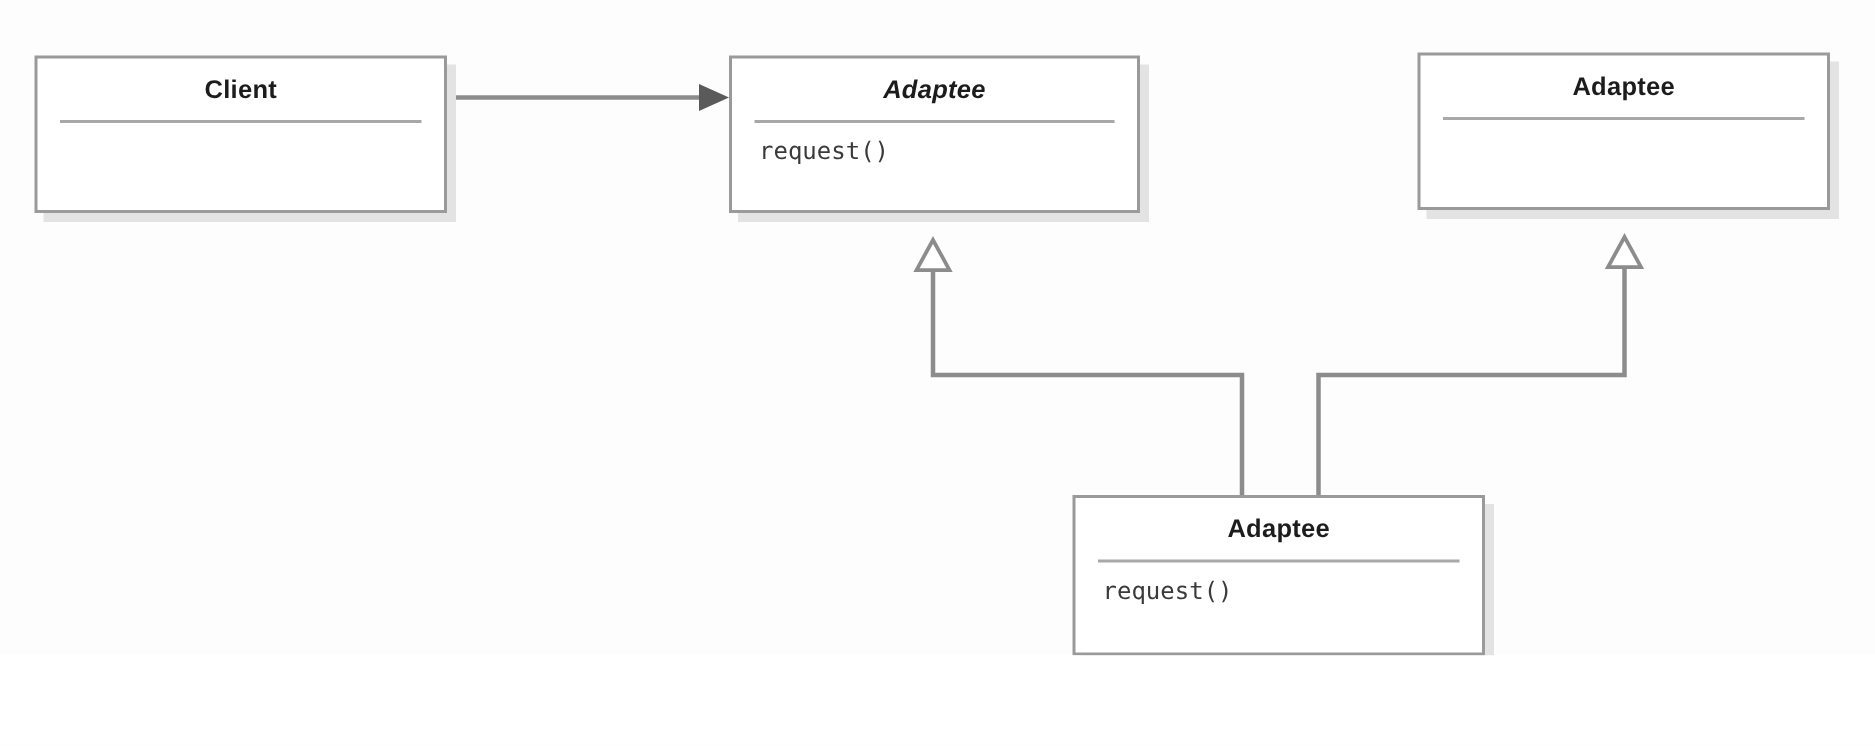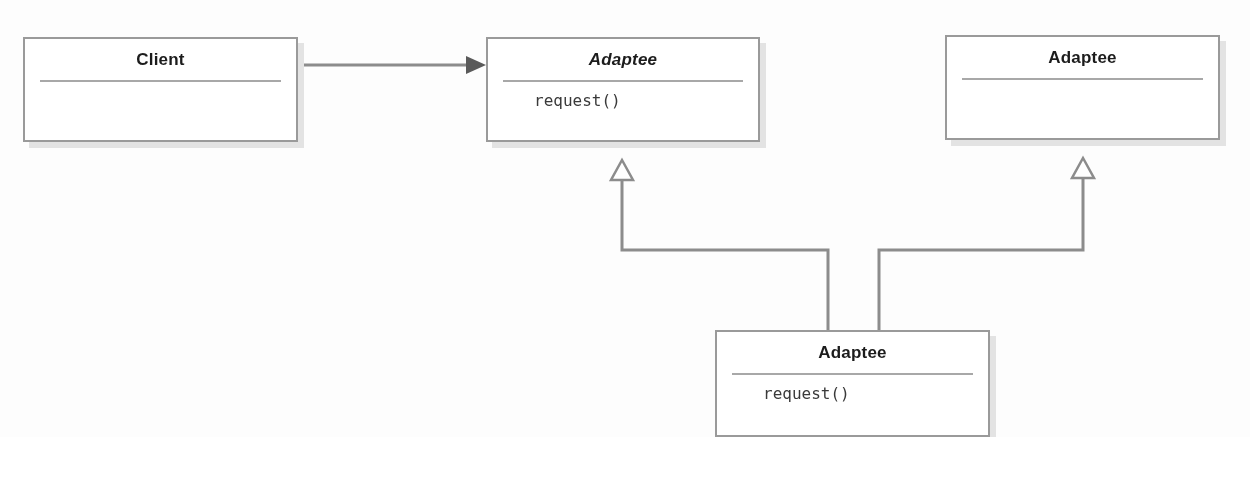--- a/index.html
+++ b/index.html
@@ -47,21 +47,20 @@
   .uml-title.abstract {
     font-style: italic;
   }
   .uml-divider {
     height: 0;
     border-top: 2px solid #a8a8a8;
     margin: 10px 15px 0 15px;
   }
   .uml-members {
     padding: 9px 0 0 18px;
-    margin-left: 28px;
   }
   .uml-member {
     font-family: "DejaVu Sans Mono", "Liberation Mono", monospace;
     font-size: 16px;
     color: #3a3a3a;
     line-height: 1.25;
     white-space: nowrap;
   }
 
   

